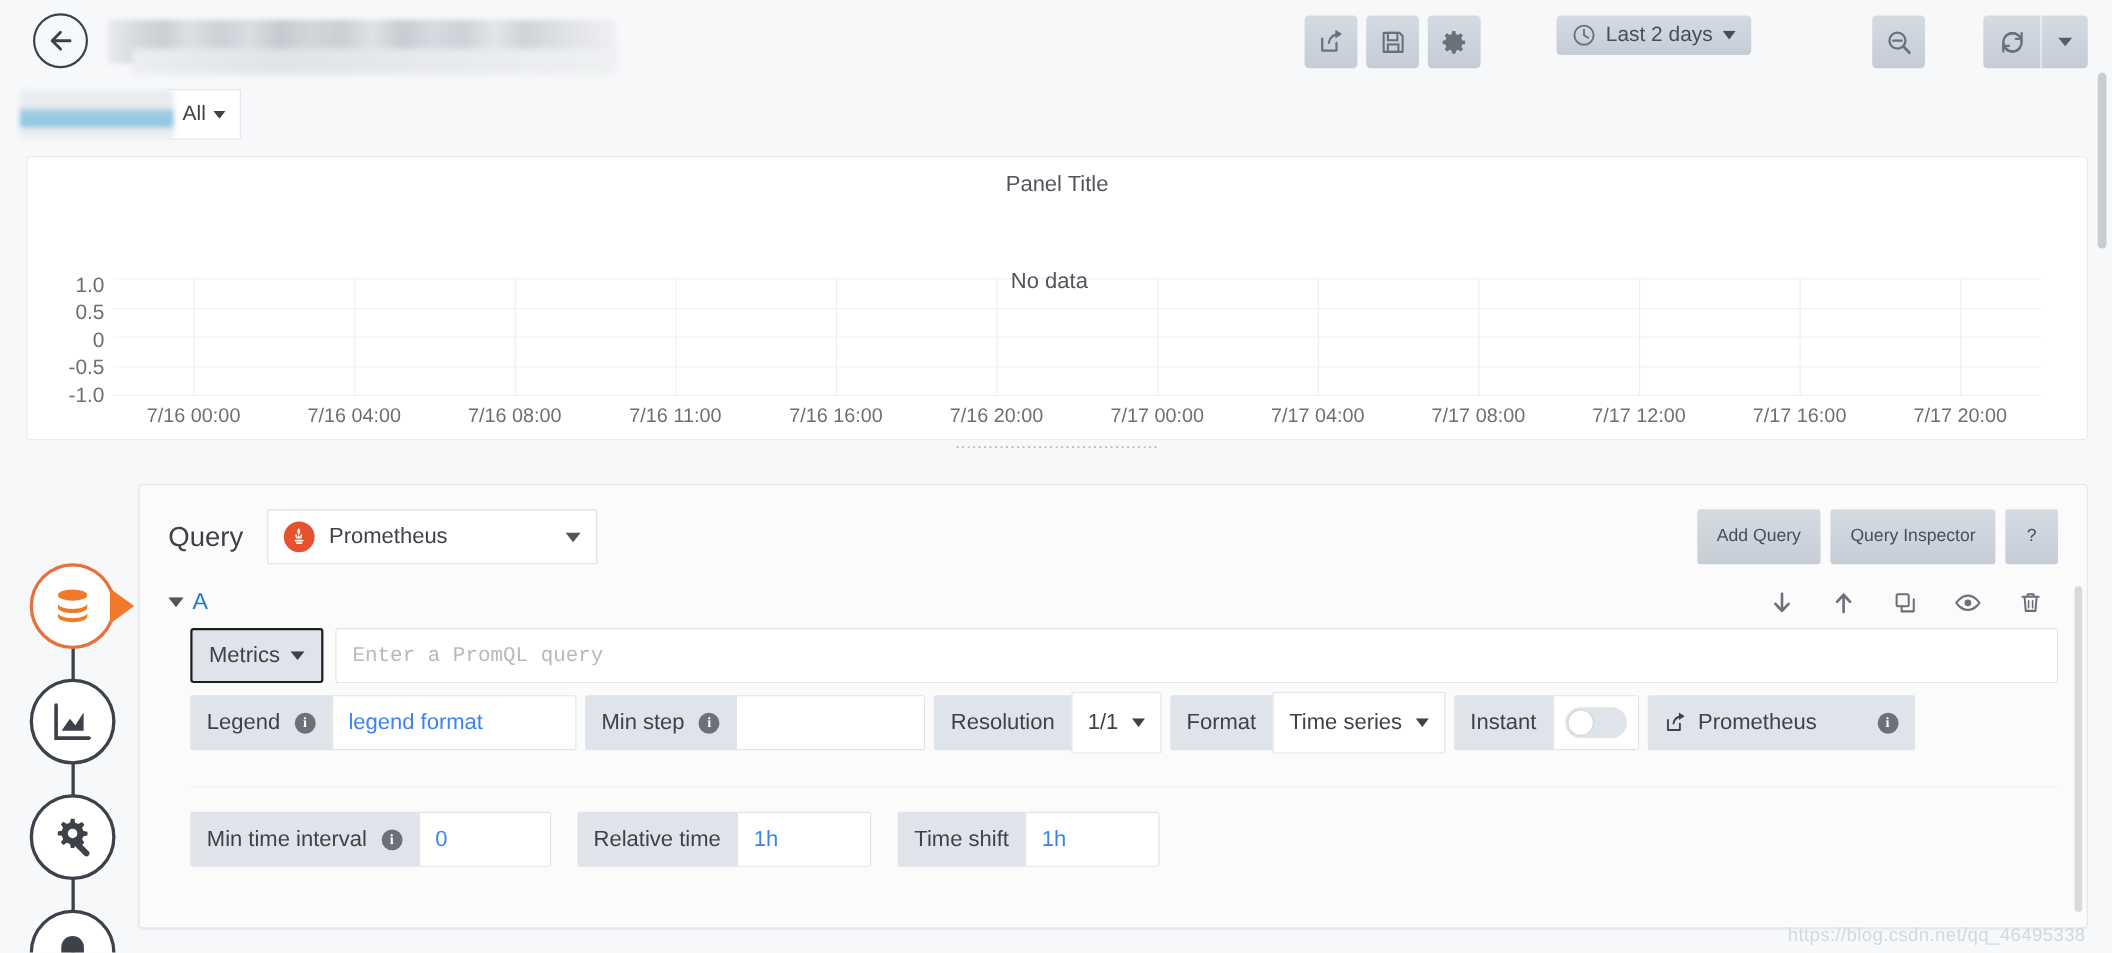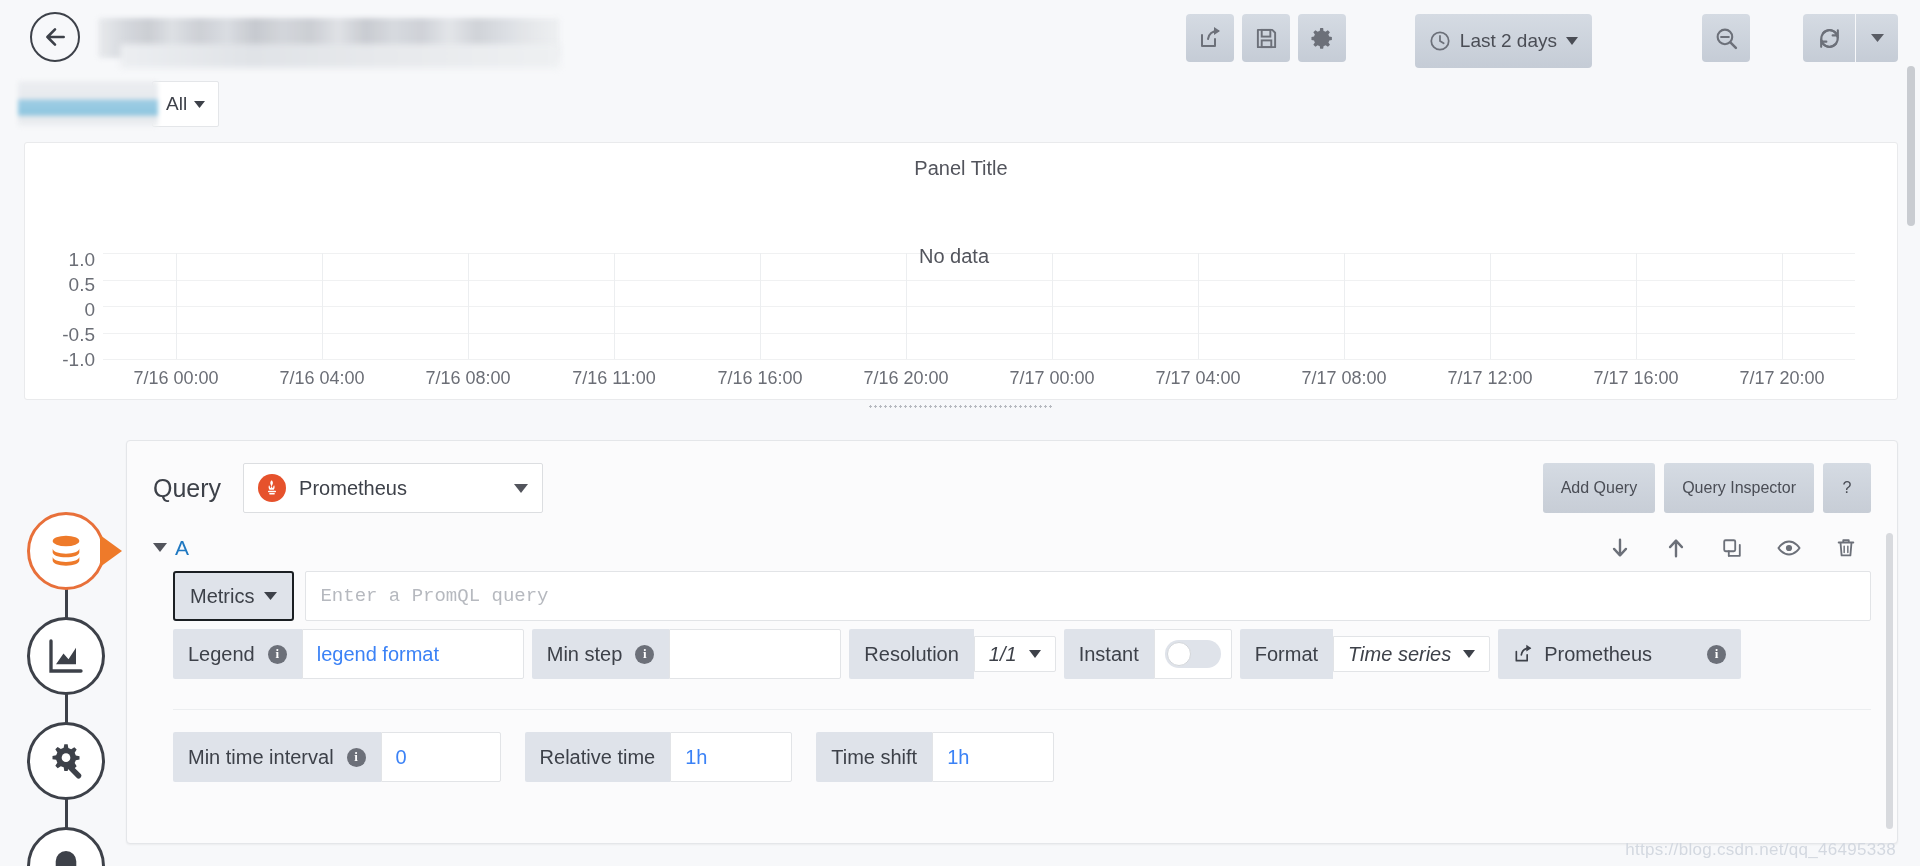--- a/index.html
+++ b/index.html
@@ -56,21 +56,21 @@
 
   .tb-group { position: absolute; top: 14px; display: flex; align-items: center; }
   .tb-btn {
     width: 48px; height: 48px; margin-right: 8px;
     background: linear-gradient(180deg,#d5dbe3 0%, #c5ccd6 100%);
     border: none; border-radius: 4px;
     display: flex; align-items: center; justify-content: center;
     cursor: pointer; color: #6c7079;
   }
   .tr-picker {
-    height: 54px; padding: 16px 14px; margin-right: 10px;
+    height: 36px; padding: 16px 14px; margin-right: 10px;
     background: linear-gradient(180deg,#d5dbe3 0%, #c5ccd6 100%);
     border-radius: 4px; display: flex; align-items: center; gap: 9px;
     font-size: 19px; color: #4a4d55; cursor: pointer;
   }
   .zoom-btn { width: 48px; height: 48px; margin-right: 10px; }
   .refresh-grp { display: flex; }
   .refresh-btn {
     width: 52px; height: 48px; border-radius: 4px 0 0 4px; margin-right: 1px;
     background: linear-gradient(180deg,#d5dbe3 0%, #c5ccd6 100%);
     display: flex; align-items: center; justify-content: center; cursor: pointer; color:#6c7079;
@@ -181,23 +181,23 @@
   .seg-label {
     height: 50px; padding: 0 15px; background: #dfe3ea; color: #3d4149;
     font-size: 20px; display: flex; align-items: center; gap: 13px;
     border-radius: 2px 0 0 2px; cursor: default;
   }
   .seg-input {
     height: 50px; background: #fff; border: 1px solid #e2e4e7; border-radius: 0 2px 2px 0;
     display: flex; align-items: center; padding: 0 14px; font-size: 20px; color: #3b82f6; cursor: text;
   }
   .seg-select {
-    height: 36px; background: #fff; border: 1px solid #e2e4e7; border-radius: 0 2px 2px 0;
+    height: 56px; background: #fff; border: 1px solid #e2e4e7; border-radius: 0 2px 2px 0;
     display: flex; align-items: center; gap: 12px; padding: 0 14px;
-    font-size: 20px; color: #3d4149; cursor: pointer; font-style: italic;
+    font-size: 20px; color: #3d4149; cursor: pointer;
   }
   .info-i {
     width: 19px; height: 19px; border-radius: 50%; background: #6c7079; color: #fff;
     font-size: 13px; font-weight: bold; display: inline-flex; align-items: center;
     justify-content: center; font-family: "Liberation Serif", serif; cursor: pointer; flex: 0 0 19px;
   }
   .toggle-wrap {
     height: 50px; width: 78px; background: #fff; border: 1px solid #e2e4e7;
     border-radius: 0 2px 2px 0; display: flex; align-items: center; justify-content: center; cursor: pointer;
   }
@@ -496,35 +496,35 @@
           <div class="seg-label">Resolution</div>
           <div class="seg-select">
             <span>1/1</span>
             <svg width="12" height="8" viewBox="0 0 12 8">
                 <path d="M0 0 L6 8 L12 0 Z" fill="#3d4149"></path>
               </svg>
           </div>
         </div>
 
         <div class="seg">
-          <div class="seg-label">Instant</div>
-          <div class="toggle-wrap">
-            <span class="toggle">
-              <span class="knob"></span>
-            </span>
-          </div>
-        </div>
-
-        <div class="seg">
           <div class="seg-label">Format</div>
           <div class="seg-select">
             <span>Time series</span>
             <svg width="12" height="8" viewBox="0 0 12 8">
                 <path d="M0 0 L6 8 L12 0 Z" fill="#3d4149"></path>
               </svg>
+          </div>
+        </div>
+
+        <div class="seg">
+          <div class="seg-label">Instant</div>
+          <div class="toggle-wrap">
+            <span class="toggle">
+              <span class="knob"></span>
+            </span>
           </div>
         </div>
 
         <div class="seg">
           <div class="ds-link">
             <svg width="20" height="20" viewBox="0 0 24 24">
               <path d="M4 9v11h13V13" fill="none" stroke="#3d4149" stroke-width="2" stroke-linecap="round" stroke-linejoin="round"></path>
               <path d="M10 13C11 7 15 5 20 5" fill="none" stroke="#3d4149" stroke-width="2" stroke-linecap="round"></path>
               <path d="M16 1 L22 5 L16 9 Z" fill="#3d4149"></path>
             </svg>

